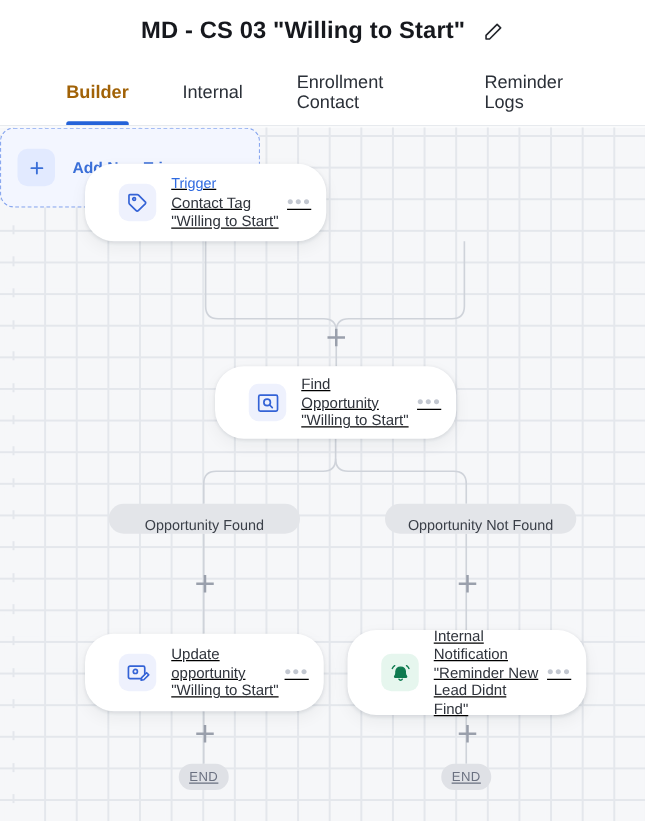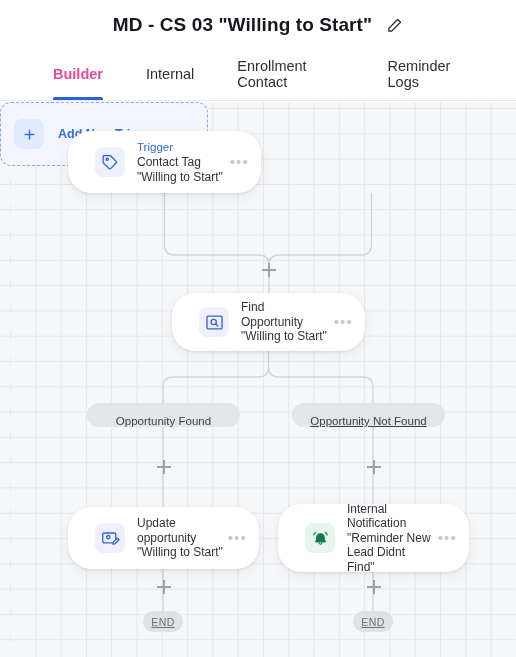--- a/index.html
+++ b/index.html
@@ -51,21 +51,21 @@
     display: flex;
     align-items: center;
     font-size: 14.5px;
     color: #2b3038;
     cursor: pointer;
     position: relative;
     margin-right: 43px;
     padding-bottom: 2px;
   }
   .tab.active {
-    color: #ec4899;
+    color: #a16207;
     font-weight: bold;
   }
   .tab.active::after {
     content: "";
     position: absolute;
     left: 0; right: 0;
     bottom: 0;
     height: 3px;
     background: #2563d9;
     border-radius: 2px 2px 0 0;
@@ -122,20 +122,21 @@
   .node {
     position: absolute;
     background: #ffffff;
     border-radius: 23px;
     box-shadow: 0 1px 3px rgba(22,29,45,0.10), 0 5px 14px rgba(22,29,45,0.055);
     display: flex;
     align-items: center;
     padding: 0 12px 0 27px;
     box-sizing: border-box;
     cursor: pointer;
+    text-decoration: underline;
   }
   .node-icon {
     width: 30px;
     height: 30px;
     border-radius: 8px;
     flex: 0 0 30px;
     display: flex;
     align-items: center;
     justify-content: center;
     background: #eef1fd;
@@ -210,21 +211,21 @@
     display: flex;
     align-items: flex-end;
     justify-content: center;
     font-size: 11.5px;
     color: #3a3f48;
     padding: 0 16px;
     box-sizing: border-box;
     cursor: pointer;
   }
   #pill-found { left: 87px; top: 301px; width: 153px; }
-  #pill-notfound { left: 292px; top: 301px; width: 153px; text-decoration: underline; }
+  #pill-notfound { left: 308px; top: 301px; width: 153px; }
 
   .end-pill {
     position: absolute;
     width: 40px;
     height: 21px;
     border-radius: 11px;
     background: #dfe1e6;
     display: flex;
     align-items: center;
     justify-content: center;

